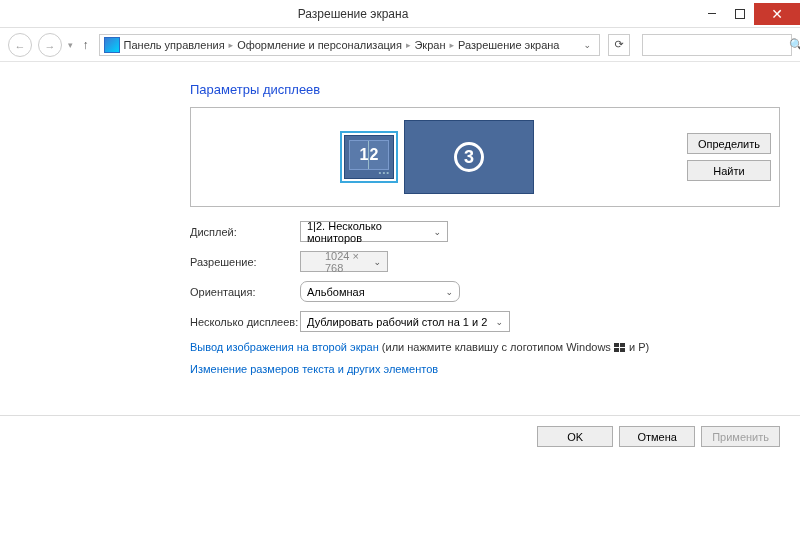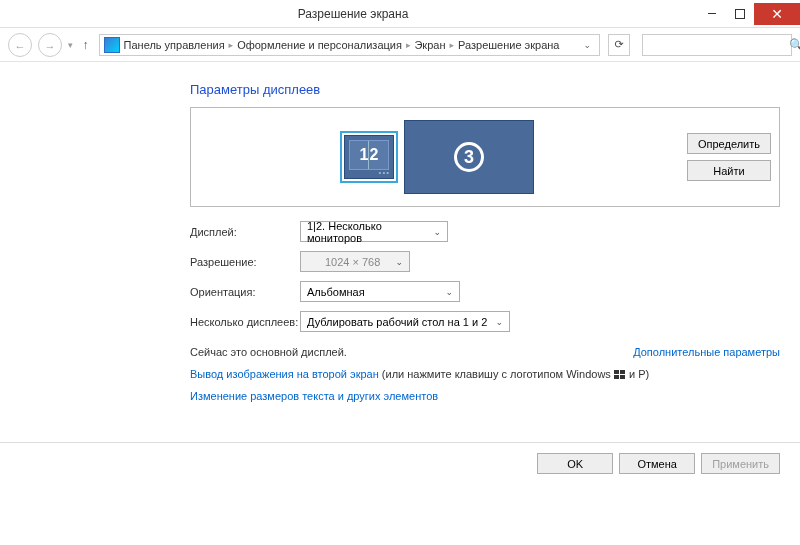--- a/index.html
+++ b/index.html
@@ -44,22 +44,22 @@
 .btn { border: 1px solid #adadad; background: #eeeeee; height: 21px; min-width: 76px; font-size: 11px; padding: 0 10px; display: flex; align-items: center; justify-content: center; cursor: default; }
 .btn.disabled { color: #a0a0a0; }
 
 .form { margin-top: 14px; }
 .row { display: flex; align-items: center; margin-bottom: 9px; }
 .row-label { width: 110px; color: #333; }
 .sel { border: 1px solid #adadad; background: #fff; height: 21px; display: flex; align-items: center; padding: 0 6px; font-size: 11px; position: relative; }
 .sel.disabled { color: #888; background: #f2f2f2; }
 .sel-arrow { margin-left: auto; font-size: 9px; color: #555; }
 .sel-w1 { width: 148px; }
-.sel-w2 { width: 110px; padding-left: 24px; }
-.sel-w3 { width: 160px; }
+.sel-w2 { width: 88px; padding-left: 24px; }
+.sel-w3 { width: 160px; border-radius: 7px; }
 .sel-w4 { width: 210px; align-items: center; }
 
 .info-row { display: flex; justify-content: space-between; margin: 14px 0 10px; }
 .info-text { color: #333; }
 .link { color: #0066cc; cursor: pointer; }
 .para { margin-bottom: 10px; color: #333; font-size: 11px; }
 .win-icon { display: inline-block; width: 12px; height: 10px; vertical-align: middle; }
 .win-icon span { display: inline-block; width: 5px; height: 4px; background: #333; margin: 0 1px 1px 0; float: left; }
 
 .divider { border-top: 1px solid #ddd; margin: 20px 0 10px; }
@@ -154,24 +154,20 @@
     </div>
     <div class="row">
       <div class="row-label">Несколько дисплеев:</div>
       <div class="sel sel-w4">
         <span>Дублировать рабочий стол на 1 и 2</span>
         <span class="sel-arrow">⌄</span>
       </div>
     </div>
   </div>
 
-  <div class="info-row">
-    <span class="info-text">Сейчас это основной дисплей.</span>
-    <span class="link">Дополнительные параметры</span>
-  </div>
 
   <div class="para">
     <span class="link">Вывод изображения на второй экран</span><span> (или нажмите клавишу с логотипом Windows </span><span class="win-icon"><span></span><span></span><span></span><span></span></span><span> и P)</span>
   </div>
   <div class="para"><span class="link">Изменение размеров текста и других элементов</span></div>
 </div>
 
 <div class="divider"></div>
 <div class="footer-btns">
   <div class="btn">

